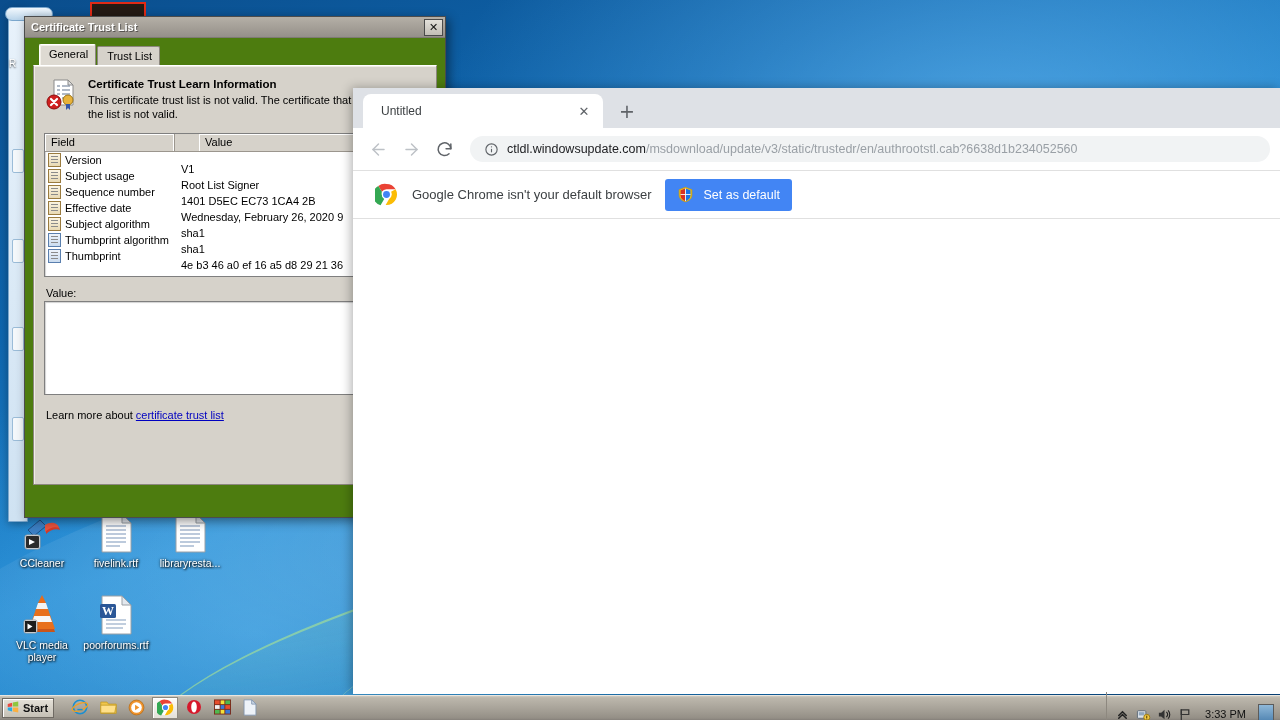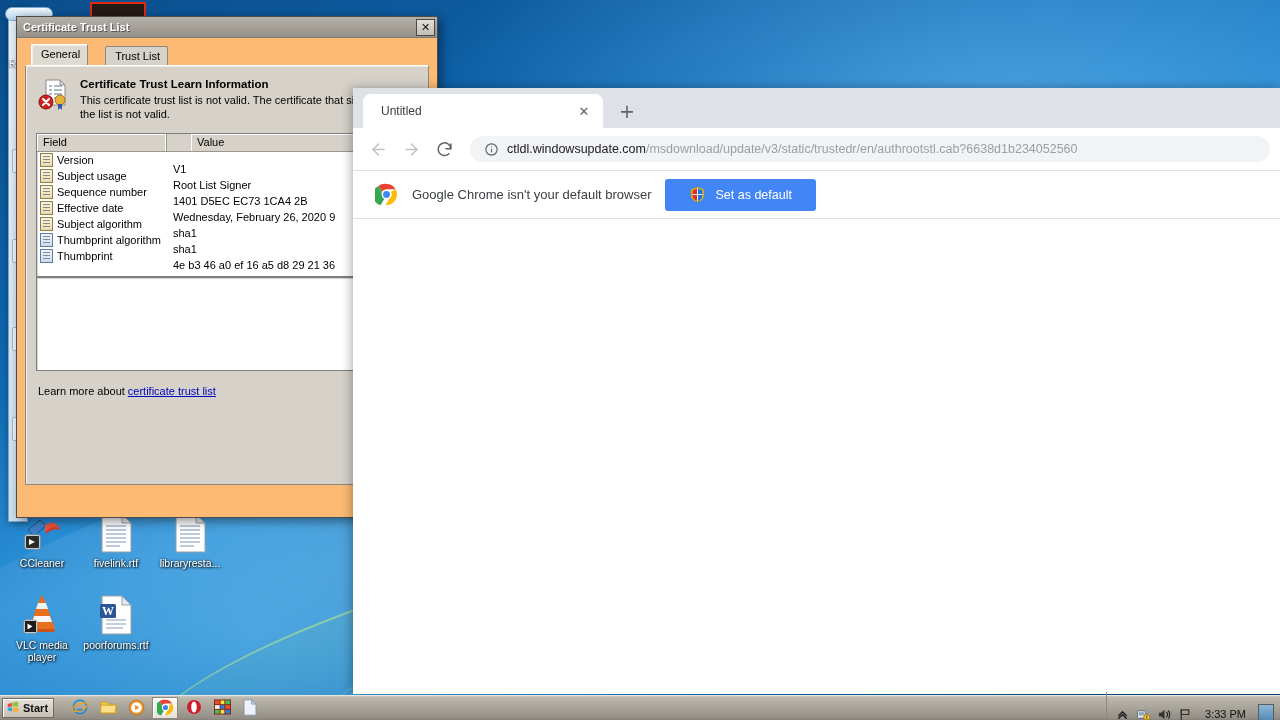--- a/index.html
+++ b/index.html
@@ -46,41 +46,41 @@
     border-radius:8px;background:linear-gradient(180deg,#f2f8fd,#b9d4ea);
     border:1px solid #7ba7cd;}
   #bg-window .bw-tab{position:absolute;left:3px;width:10px;height:22px;
     background:#f4f8fb;border:1px solid #9bbcd8;border-radius:2px;}
   #bg-label{position:absolute;left:9px;top:58px;color:#fff;font-size:10px;
     text-shadow:0 1px 2px rgba(0,0,0,.8);}
   #bg-redbox{position:absolute;left:90px;top:2px;width:52px;height:14px;
     background:#241a14;border:2px solid #e02a16;}
 
   
-  #cert-dialog{position:absolute;left:16px;top:16px;width:420px;height:500px;
-    background:#fdba74;border:1px solid #4c4c4c;
+  #cert-dialog{position:absolute;left:24px;top:16px;width:420px;height:500px;
+    background:#4d7c0f;border:1px solid #4c4c4c;
     box-shadow:3px 3px 10px rgba(0,0,0,.45);
     font-family:"Liberation Sans", sans-serif;}
   #cert-titlebar{height:20px;
     background:linear-gradient(180deg,#b5b0a7 0%,#a6a199 45%,#95908a 100%);
     border-bottom:1px solid #7e7a74;
     display:flex;align-items:center;padding:0 2px 0 6px;}
   #cert-titlebar .title{font-weight:bold;font-size:11px;color:#fff;
     text-shadow:1px 1px 0 rgba(0,0,0,.45);flex:1;}
   #cert-close{width:17px;height:15px;border:1px solid #4a4a4a;
     background:linear-gradient(180deg,#e3e0da,#c2beb6);
     display:flex;align-items:center;justify-content:center;
     font-size:11px;font-weight:bold;color:#111;font-family:"DejaVu Sans", sans-serif;
     cursor:pointer;}
   #cert-body{position:relative;height:calc(100% - 20px);padding:8px;box-sizing:border-box;}
 
   .tabstrip{display:flex;align-items:flex-end;height:20px;padding-left:6px;}
   .tab{height:17px;padding:2px 7px 0 9px;font-size:11px;color:#000;
     background:#d6d2ca;border:1px solid #8c877f;border-bottom:none;
-    border-radius:2px 2px 0 0;margin-right:17px;line-height:15px;cursor:pointer;}
+    border-radius:2px 2px 0 0;margin-right:1px;line-height:15px;cursor:pointer;}
   .tab.active{height:19px;background:#dedad2;font-weight:normal;
     border-color:#fff #8c877f #dedad2 #fff;box-shadow:inset 1px 1px 0 #f3f0ea;}
 
   .tabpanel{border:1px solid #8c877f;border-top:1px solid #fff;
     background:#d6d2ca;height:420px;box-sizing:border-box;padding:8px;
     position:relative;margin-top:-1px;
     box-shadow:inset 1px 1px 0 #f0ede7;}
 
   .info-row{display:flex;gap:10px;padding:4px 2px 8px 4px;}
   .info-icon{width:32px;height:32px;position:relative;flex:none;}
@@ -143,21 +143,21 @@
     align-items:center;padding:0 14px;margin-left:8px;gap:8px;cursor:text;}
   #omni-info{width:15px;height:15px;flex:none;color:#5f6368;}
   #omni-text{font-size:12.5px;color:#9aa0a6;white-space:nowrap;overflow:hidden;}
   #omni-text b{color:#202124;font-weight:normal;}
 
   #default-bar{height:47px;background:#fff;display:flex;align-items:center;
     padding:0 0 0 22px;gap:14px;border-bottom:1px solid #e0e0e0;}
   #chrome-logo{width:23px;height:23px;flex:none;}
   #default-msg{font-size:13px;color:#3c4043;}
   #set-default{background:#4285f4;color:#fff;border:none;border-radius:3px;
-    height:32px;padding:0 24px;display:flex;align-items:center;gap:9px;
+    height:32px;padding:0 12px;display:flex;align-items:center;gap:9px;
     font-size:12.5px;cursor:pointer;font-family:"Liberation Sans", sans-serif;}
   #shield-icon{width:17px;height:17px;flex:none;}
   #chrome-content{background:#fff;height:calc(100% - 40px - 42px - 47px);}
 
   
   .dicon{position:absolute;width:76px;text-align:center;cursor:pointer;}
   .dicon .glyph{height:42px;display:flex;align-items:flex-end;justify-content:center;}
   .dicon .cap{color:#fff;font-size:10.5px;line-height:12px;margin-top:3px;
     text-shadow:1px 1px 2px rgba(0,0,0,.9),0 0 3px rgba(0,0,0,.8);}
 
@@ -387,20 +387,21 @@
             <div class="ft-row">
               <div class="c1">
                 <span class="cellicon blue"></span>
                 <span>Thumbprint</span>
               </div>
               <div class="c2">4e b3 46 a0 ef 16 a5 d8 29 21 36 </div>
             </div>
           </div>
       </div>
 
+      <div class="value-label">Value:</div>
       <div class="value-box"></div>
 
       <div class="learn-row">
         <span class="lbl">Learn more about</span>
         <a href="#">certificate trust list</a>
         <button class="btn" id="view-sig">View Signature</button>
       </div>
     </div>
 
     <div class="footer-bar">

